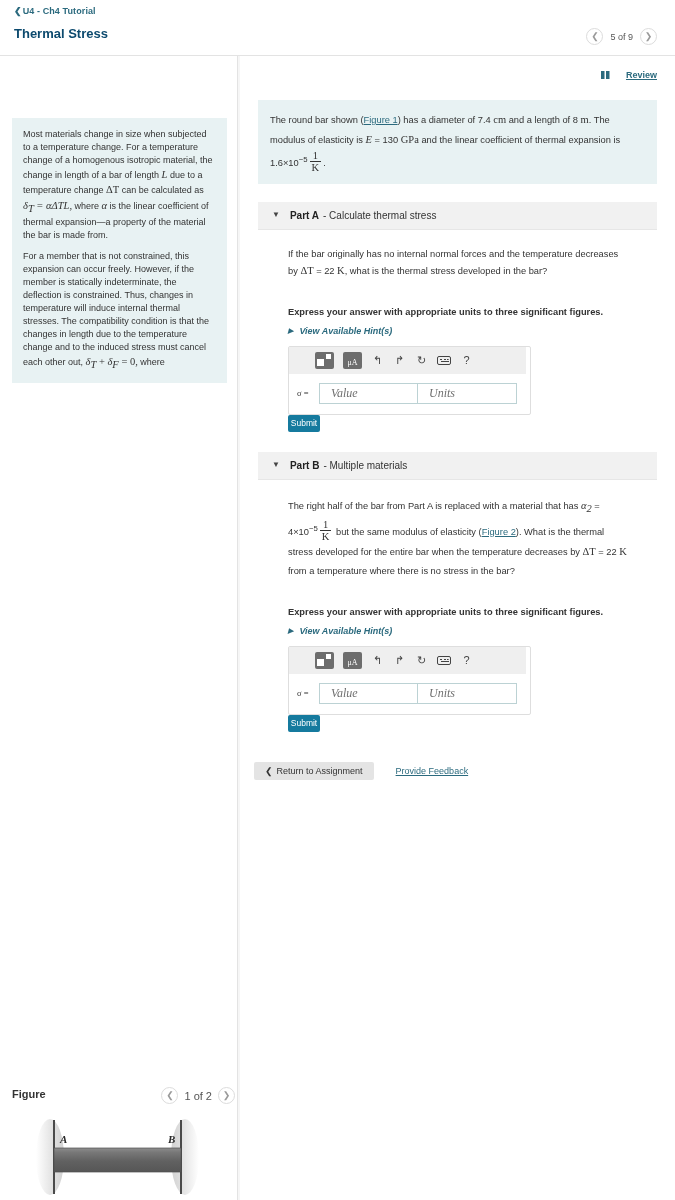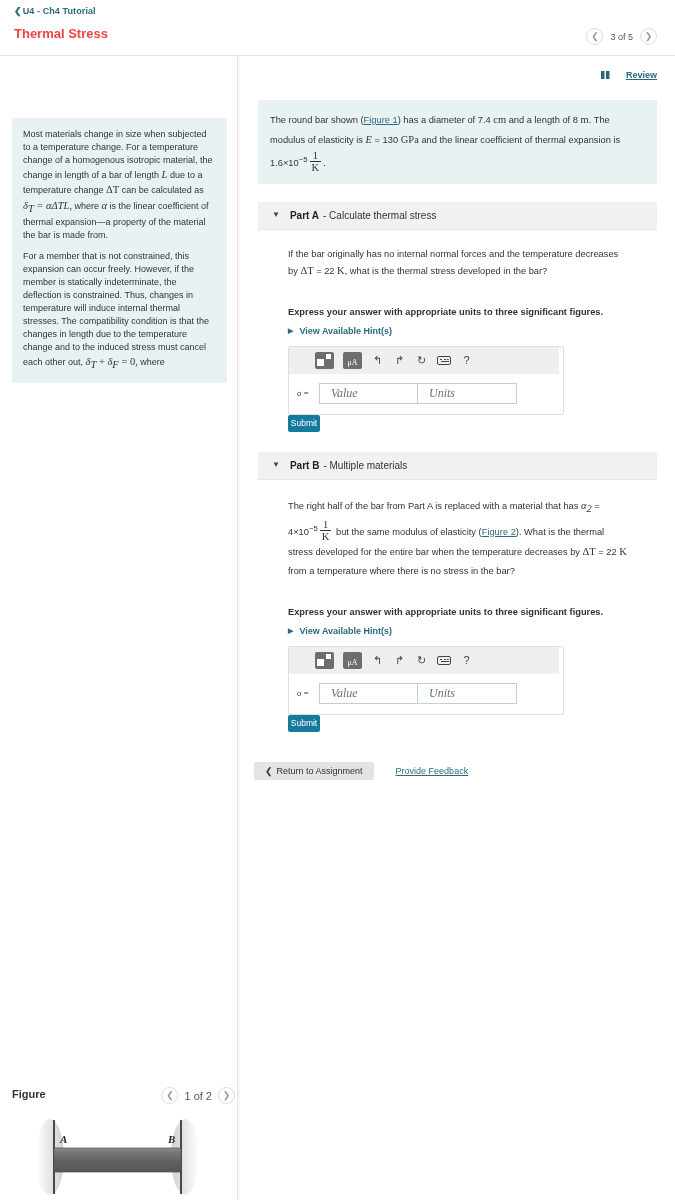--- a/index.html
+++ b/index.html
@@ -27,21 +27,21 @@
     color: #2b6a7e;
     letter-spacing: .1px;
     white-space: nowrap;
   }
   #breadcrumb .chev { font-size: 9px; margin-right: 1px; }
   #page-title {
     position: absolute;
     left: 14px; top: 26px;
     font-size: 13px;
     font-weight: bold;
-    color: #ef4444;
+    color: #0c4a6e;
   }
   #pager {
     position: absolute;
     right: 18px; top: 28px;
     display: flex; align-items: center; gap: 7px;
   }
   .circ-btn {
     width: 17px; height: 17px; border-radius: 50%;
     border: 1px solid #dcdcdc;
     color: #9a9a9a;
@@ -180,28 +180,28 @@
   .part-body { padding: 16px 0 0 30px; }
   .q-text { font-size: 9.3px; line-height: 1.75; color: #333; margin: 0 30px 0 0; }
   .q-text a { color: #2b6a7e; }
   .instruction {
     font-size: 9.3px; font-weight: bold; color: #333;
     margin-top: 26px;
   }
   .hint-link {
     margin-top: 9px;
     font-size: 9px; font-weight: bold; color: #2b6a7e;
-    display: flex; align-items: center; gap: 6px;
+    display: flex; align-items: center; gap: 6px; font-style: italic;
   }
   .hint-link .tri { font-size: 7px; }
 
   
   .answer-box {
     margin-top: 10px;
-    width: 276px;
+    width: 243px;
     border: 1px solid #dedede;
     background: #fff;
     border-radius: 2px;
     padding: 0 4px 10px 0;
   }
   .answer-toolbar {
     background: #efefef;
     height: 27px;
     display: flex; align-items: center;
     padding-left: 26px;
@@ -297,21 +297,21 @@
 </head>
 <body>
 
 <div id="top-header">
   <div id="breadcrumb">
     <span class="chev">❮</span><span>U4 - Ch4 Tutorial</span>
   </div>
   <div id="page-title">Thermal Stress</div>
   <div id="pager">
     <div class="circ-btn">❮</div>
-    <div class="pg-label">3 of 5</div>
+    <div class="pg-label">5 of 9</div>
     <div class="circ-btn">❯</div>
   </div>
 </div>
 
 <div id="body-split">
 
   <div id="left-pane">
 
     <div id="learning-goal">
       <p>

